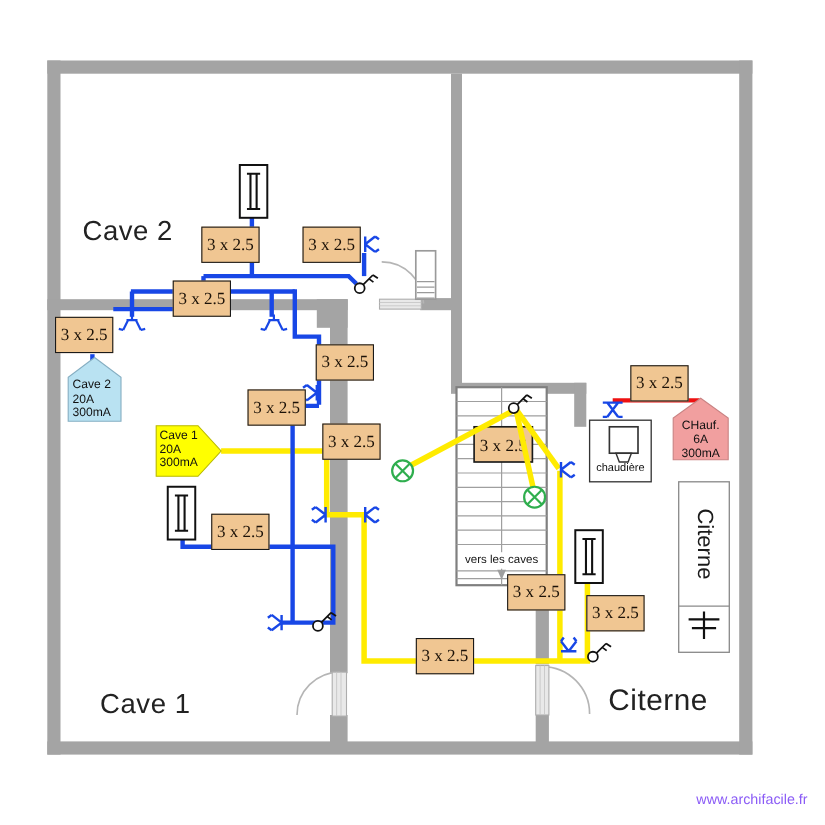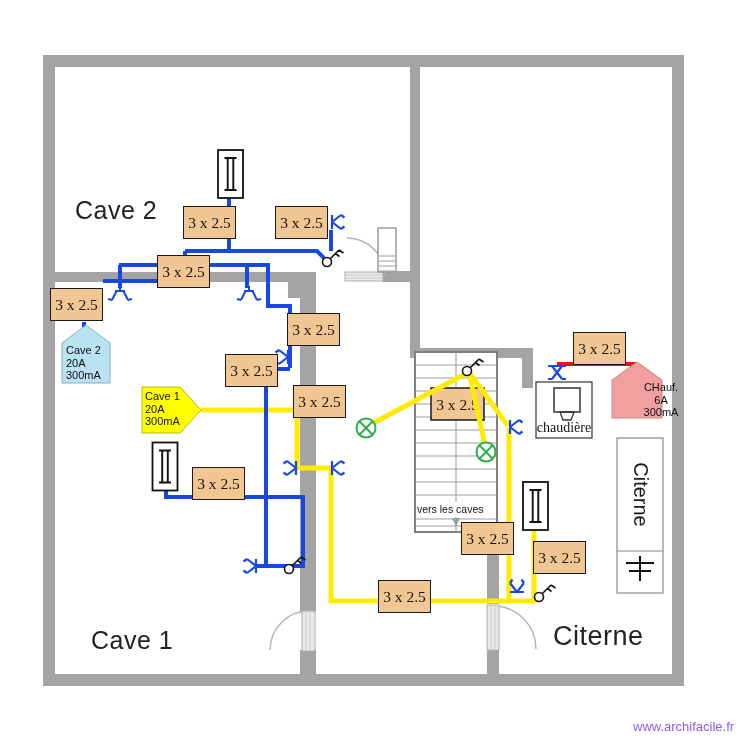--- a/index.html
+++ b/index.html
@@ -188,27 +188,27 @@
   <div class="callout-text" style="left:66px;top:344px;">
     <div>Cave 2</div>
     <div>20A</div>
     <div>300mA</div>
   </div>
   <div class="callout-text" style="left:145px;top:390px;">
     <div>Cave 1</div>
     <div>20A</div>
     <div>300mA</div>
   </div>
-  <div class="callout-text center" style="left:612px;top:381px;width:50px;margin-left:24px;">
+  <div class="callout-text center" style="left:612px;top:381px;width:50px;">
     <div>CHauf.</div>
     <div>6A</div>
     <div>300mA</div>
   </div>
 
-  <div class="smalltext" style="left:417px;top:503px;width:78px;font-size:10.5px;">vers les caves</div>
-  <div class="smalltext" style="left:536px;top:420px;width:56px;text-align:center;font-size:14px;font-family:Liberation Serif, serif;">chaudière</div>
+  <div class="smalltext" style="left:417px;top:503px;width:78px;text-align:center;font-size:10.5px;">vers les caves</div>
+  <div class="smalltext" style="left:536px;top:420px;width:56px;text-align:center;font-size:10px;font-family:Liberation Sans, sans-serif;">chaudière</div>
   <div class="vtextwrap">
     <div class="vtext">Citerne</div>
   </div>
 
   <div class="watermark">www.archifacile.fr</div>
 </div>
 </div>
 
 </body></html>

